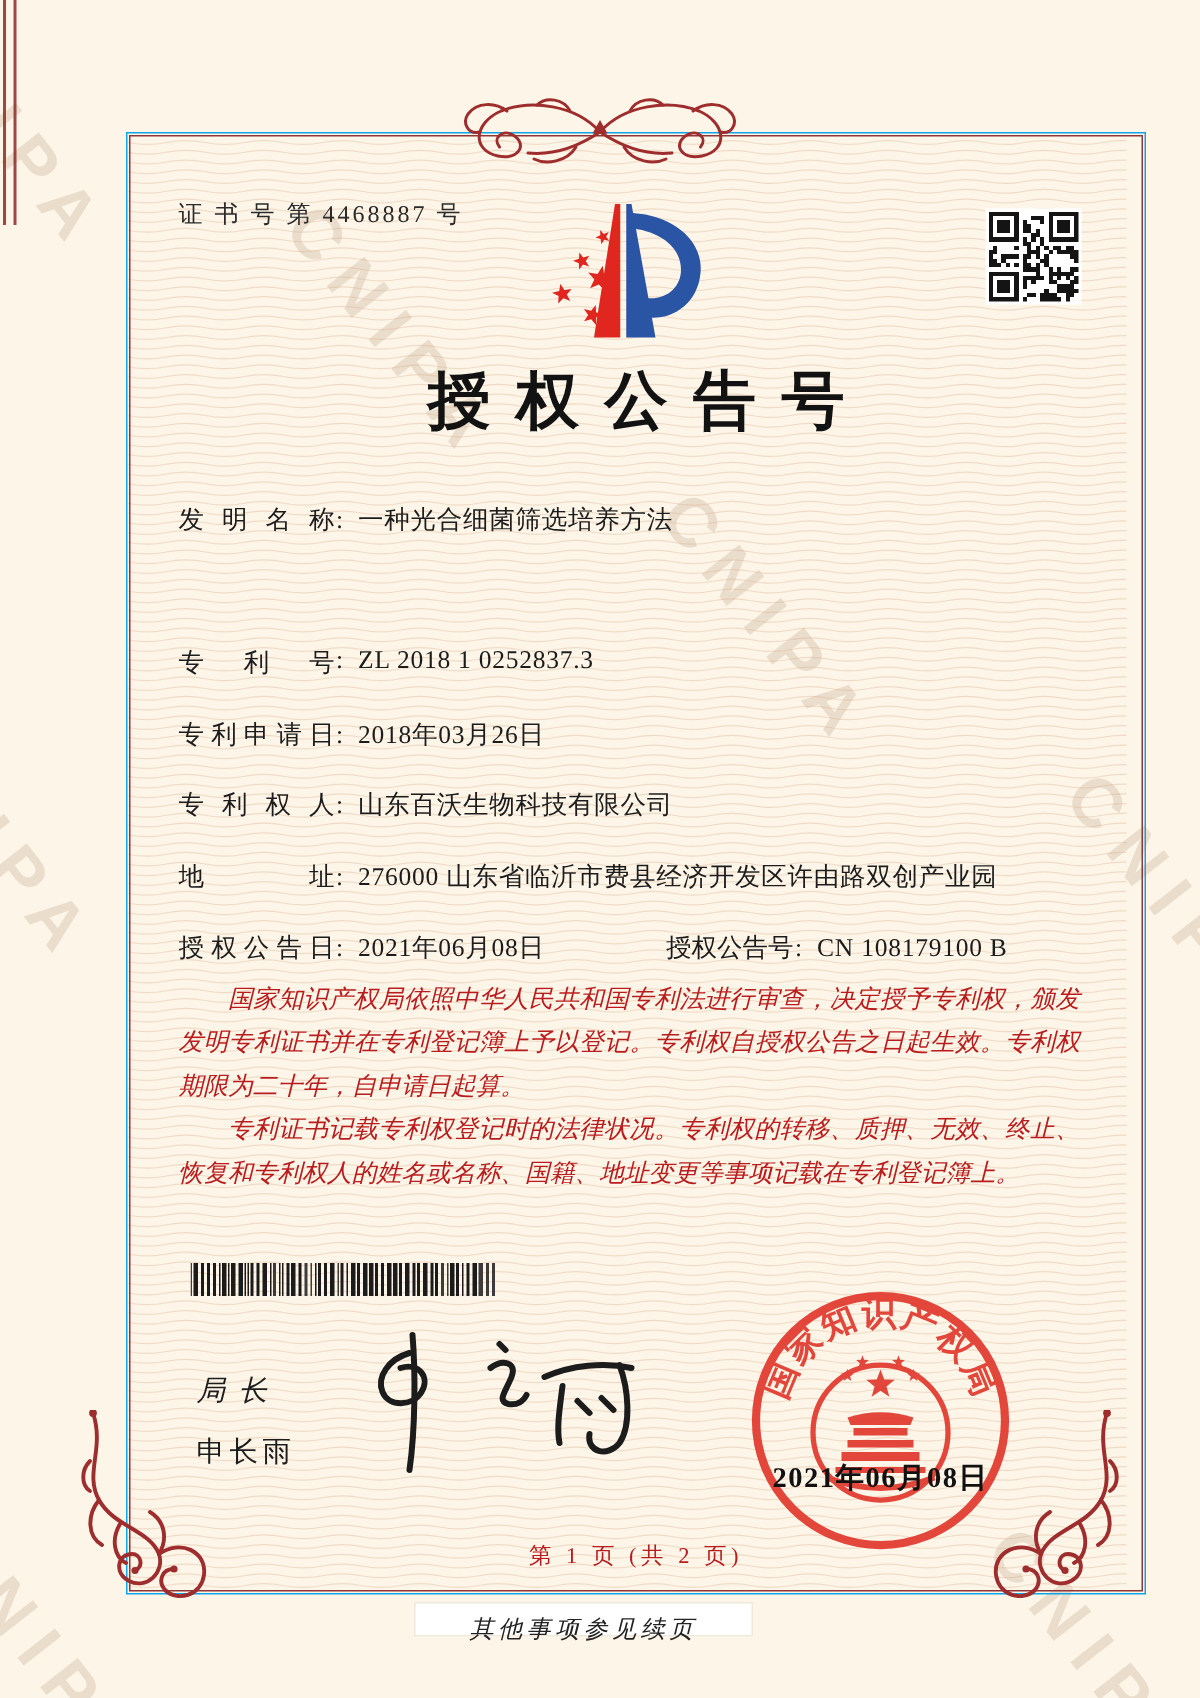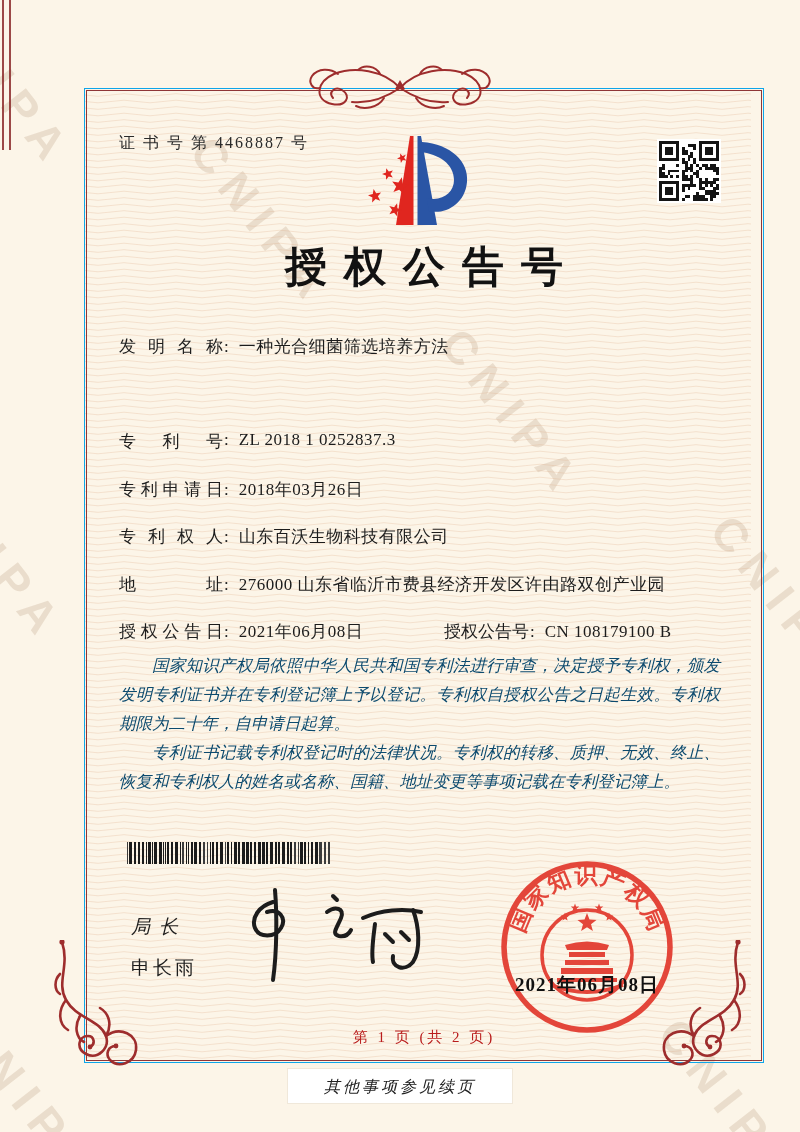--- a/index.html
+++ b/index.html
@@ -40,35 +40,35 @@
   .field-row{position:absolute;left:34px;height:24px;font-size:17px;white-space:nowrap;}
   .flabel{
     display:inline-block;width:104px;text-align:justify;text-align-last:justify;
     vertical-align:top;color:#1c1c1c;
   }
   .fcolon{display:inline-block;margin:0 10px 0 1px;}
   .fvalue{letter-spacing:0.5px;color:#1c1c1c;}
   .grant-pub{position:absolute;left:325px;top:0;}
   .body-par{
     position:absolute;left:34px;top:562px;width:601px;
-    font-size:16.5px;line-height:29px;font-style:italic;color:#0c4a6e;text-align:justify;
+    font-size:16.5px;line-height:29px;font-style:italic;color:#b91c1c;text-align:justify;
   }
   .body-par p{margin:0;text-indent:2em;}
   #barcode{position:absolute;left:42px;top:753px;}
   .officer-title{position:absolute;left:46px;top:825px;font-size:19px;letter-spacing:9px;color:#1d1d1d;font-style:italic;}
   .officer-name{position:absolute;left:46px;top:866px;font-size:19px;letter-spacing:3px;color:#1d1d1d;}
   .signature{position:absolute;left:150px;top:795px;}
   .seal{position:absolute;left:414px;top:770px;mix-blend-mode:multiply;opacity:.94;}
   .seal-date{
     position:absolute;left:404px;top:883px;width:196px;text-align:center;
     font-size:19px;letter-spacing:1px;color:#111;font-weight:700;
   }
   .page-num{position:absolute;left:0;top:939px;width:100%;text-align:center;font-size:15px;letter-spacing:3px;color:#b91c1c;}
   .cont-box{
-    position:absolute;left:287px;top:1068px;width:226px;height:36px;z-index:4;
+    position:absolute;left:276px;top:1068px;width:226px;height:23px;z-index:4;
     background:#ffffff;border:1px solid #f0e8da;box-sizing:border-box;
     text-align:center;line-height:36px;font-size:16px;font-style:italic;letter-spacing:3px;color:#222;
   }
   .ornament{position:absolute;z-index:5;pointer-events:none;}
   .ornament.top{left:288px;top:58px;}
   .ornament.bl{left:50px;top:940px;}
   .ornament.br{left:654px;top:940px;transform:scaleX(-1);}
 </style>
 </head>
 <body>

